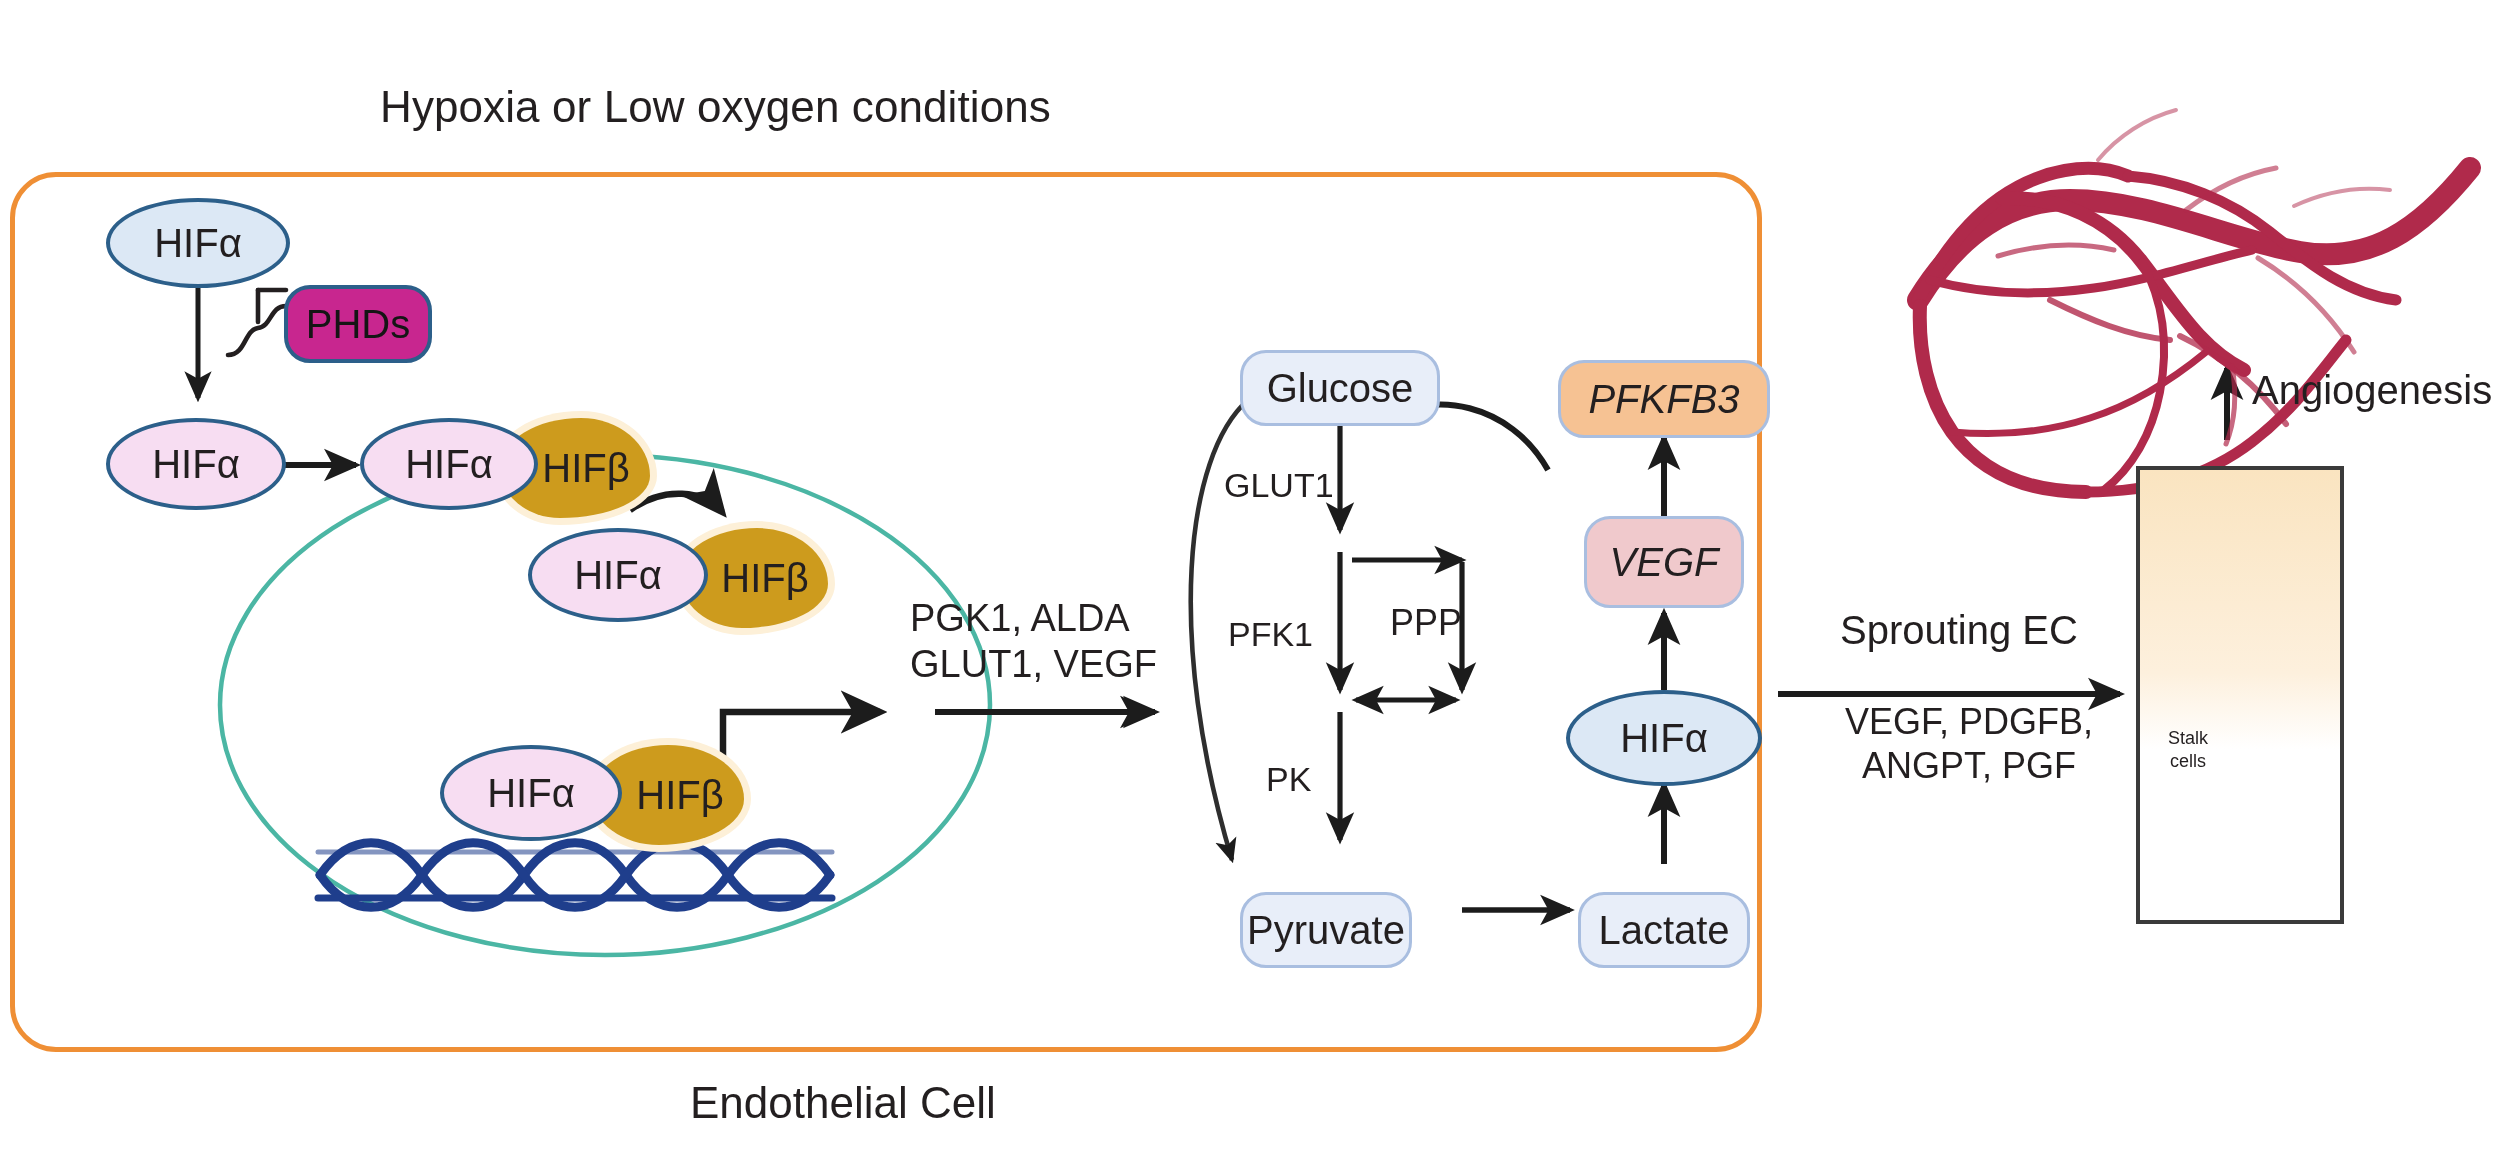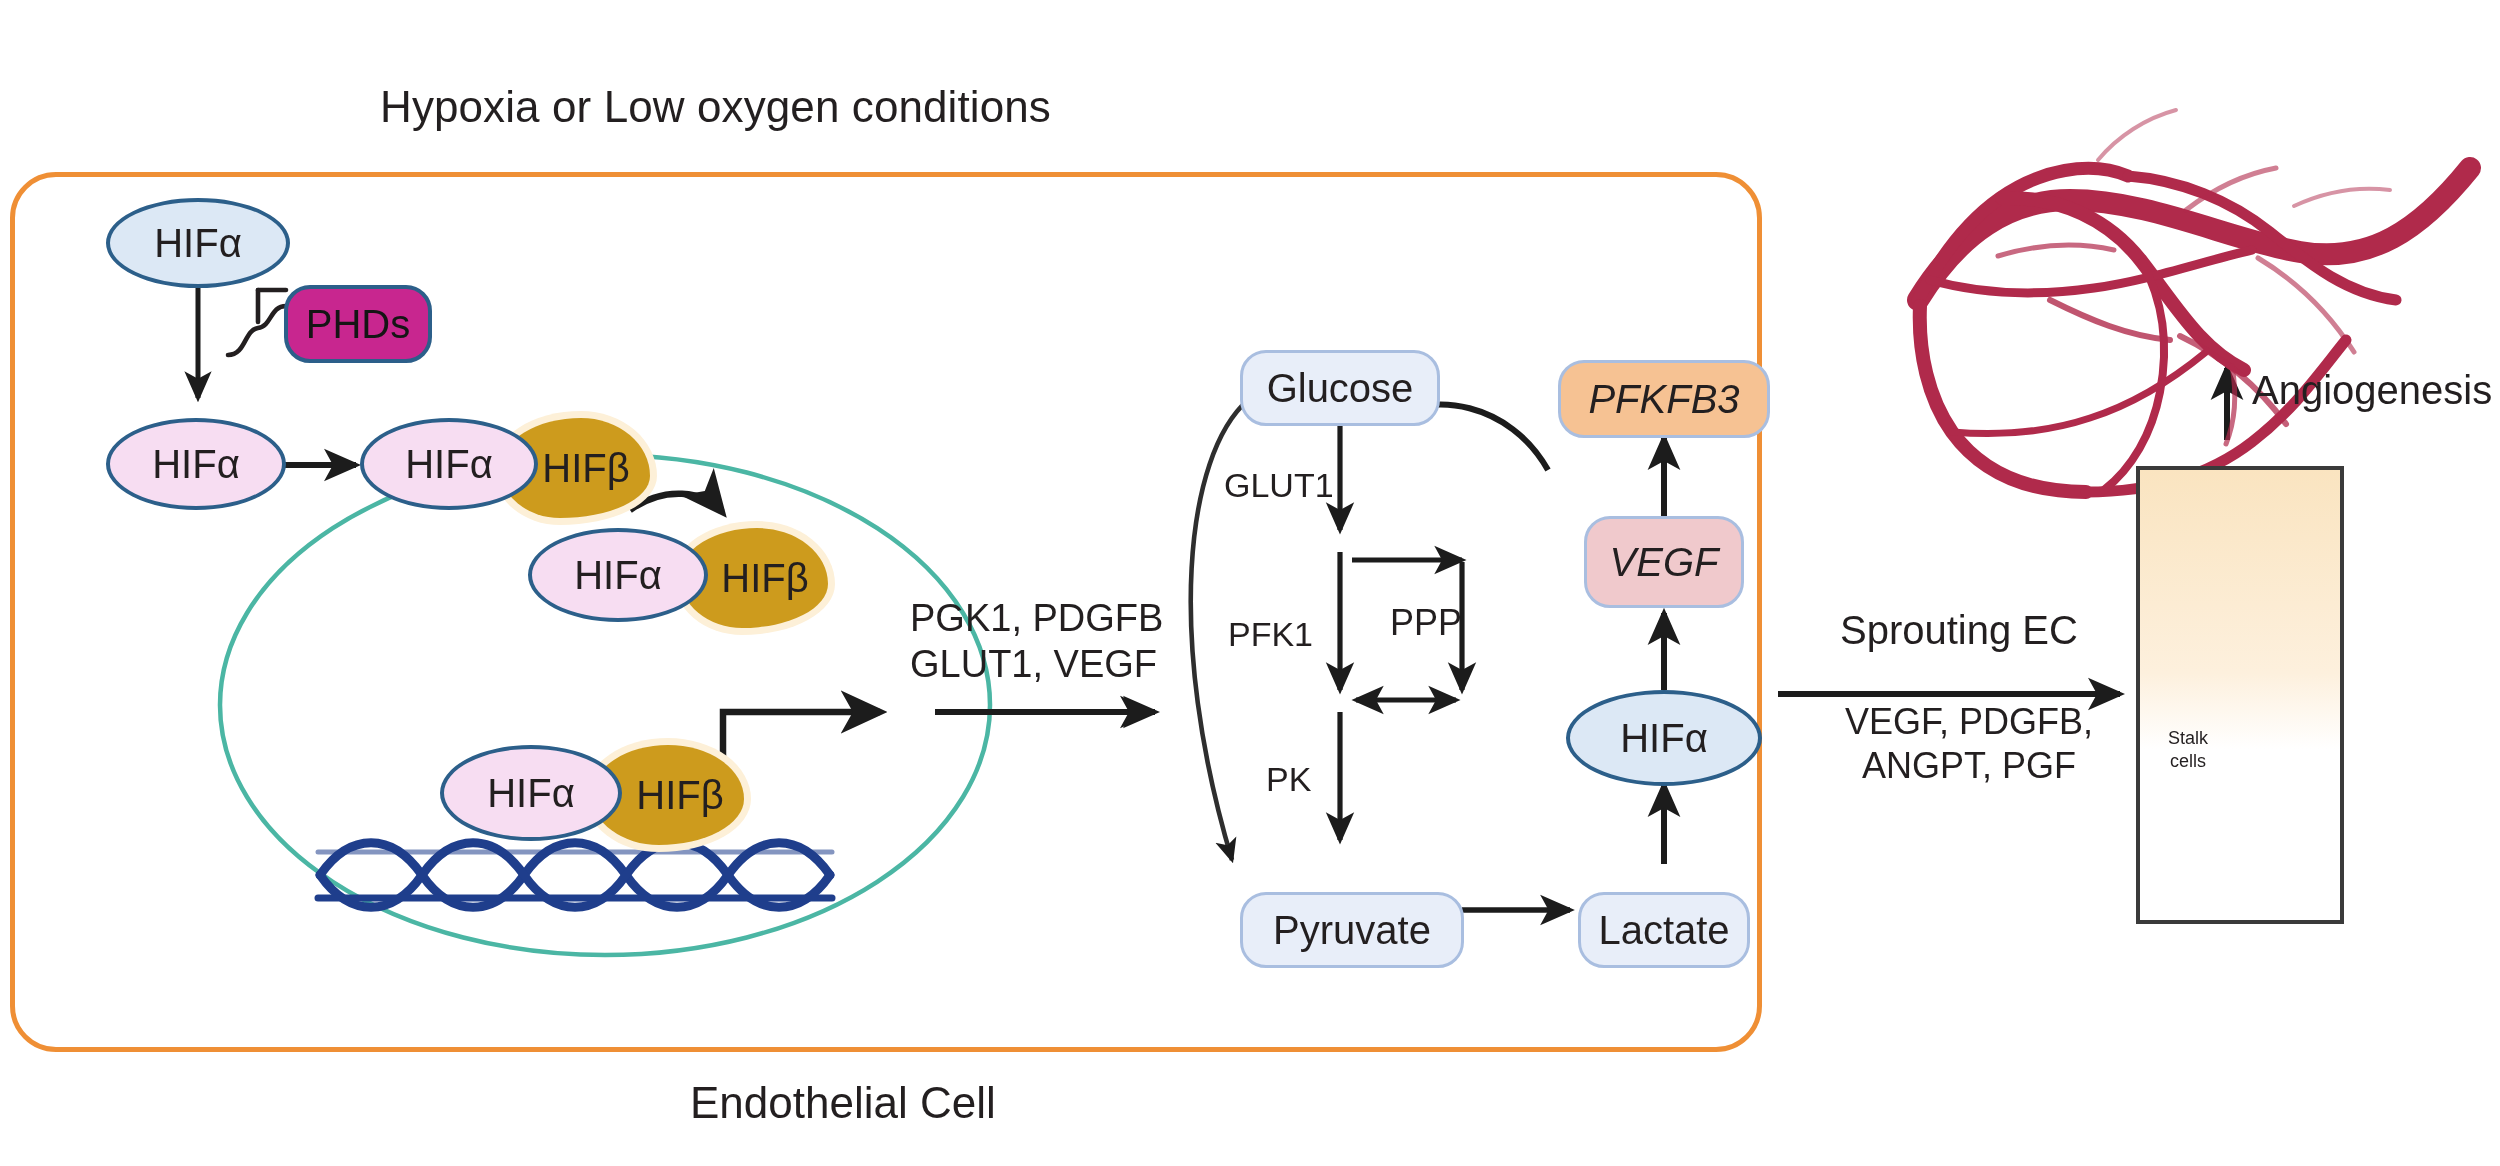--- a/index.html
+++ b/index.html
@@ -419,28 +419,28 @@
   </div>
 
   <div class="hifb-blob" style="left:592px; top:745px; width:152px; height:100px;
               border-radius:50% 50% 56% 44% / 50% 54% 46% 50%;">
     <span style="margin-left:24px;">HIFβ</span>
   </div>
   <div class="node ellipse n-hifa-pink" style="left:440px; top:745px; width:182px; height:96px;">
     <span>HIFα</span>
   </div>
 
-  <div class="abs label-pgk-list">PGK1, PDGFB
+  <div class="abs label-pgk-list">PGK1, ALDA
 GLUT1, VEGF</div>
 
   <div class="node n-metab" style="left:1240px; top:330px; width:200px; height:76px;">
     <span>Glucose</span>
   </div>
 
-  <div class="node n-metab" style="left:1240px; top:872px; width:224px; height:76px;">
+  <div class="node n-metab" style="left:1240px; top:872px; width:172px; height:76px;">
     <span>Pyruvate</span>
   </div>
 
   <div class="node n-metab" style="left:1578px; top:872px; width:172px; height:76px;">
     <span>Lactate</span>
   </div>
 
   <div class="ctr-text enz-label lbl-glut1">GLUT1</div>
   <div class="ctr-text enz-label lbl-pfk1">PFK1</div>
   <div class="ctr-text enz-label lbl-pk">PK</div>

